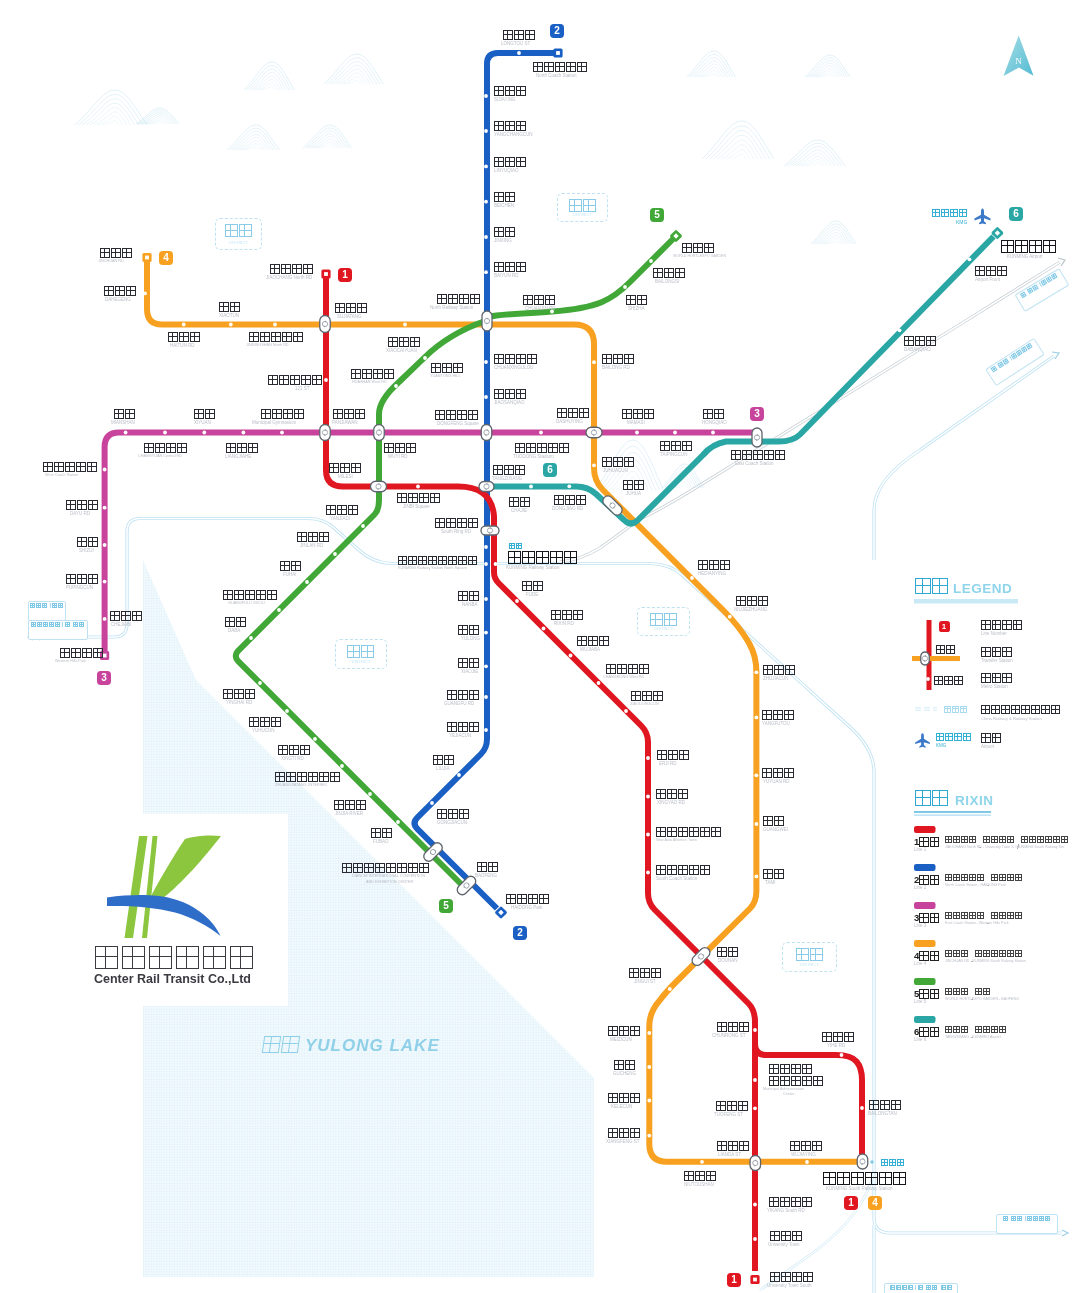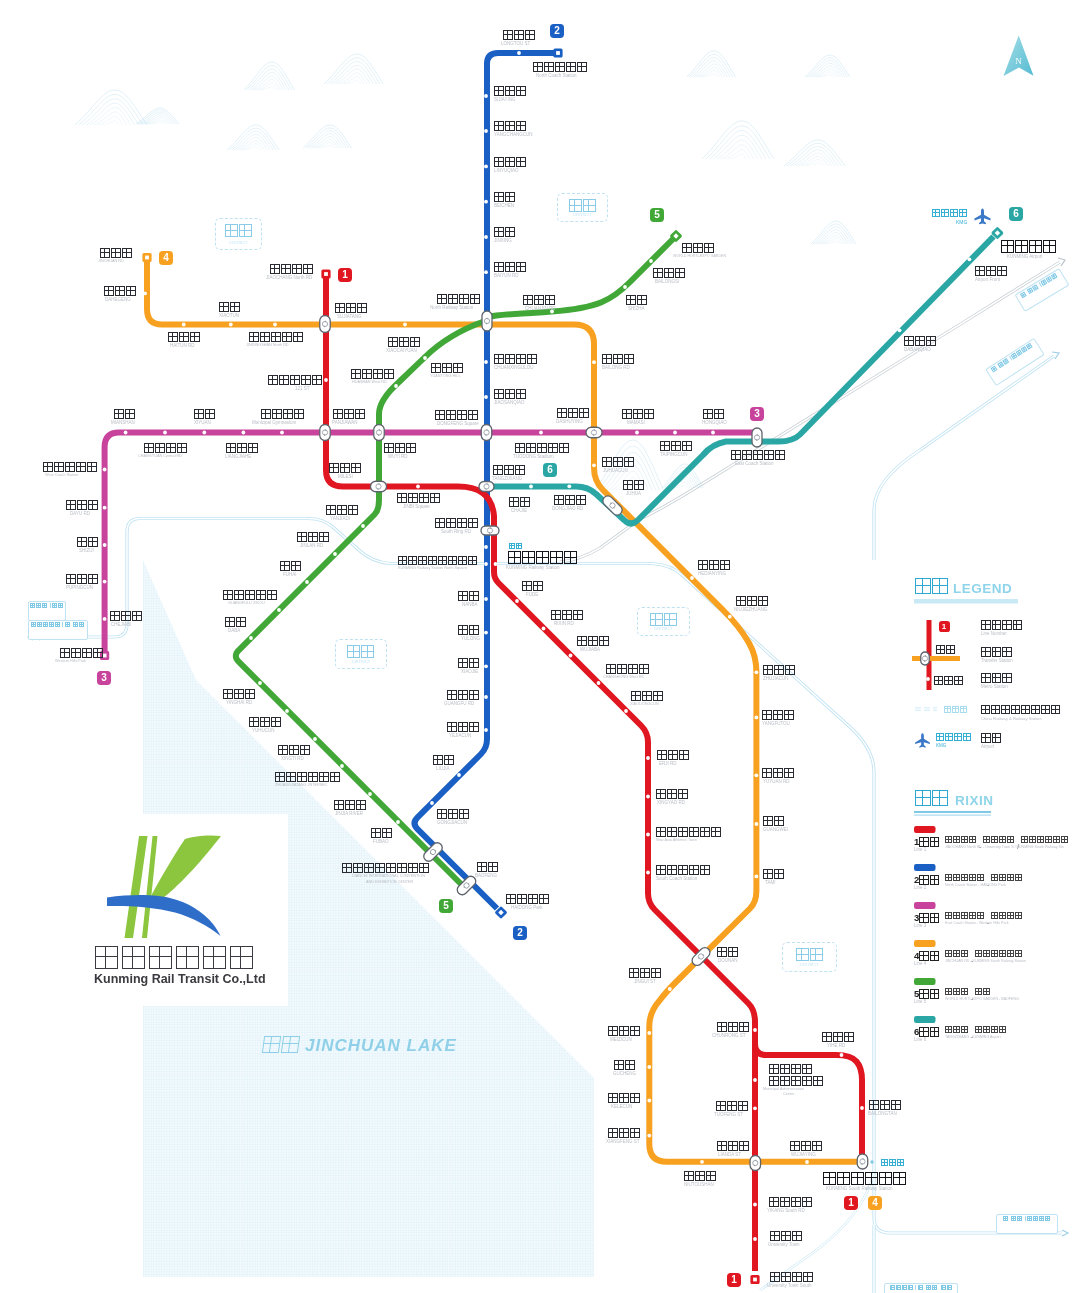--- a/index.html
+++ b/index.html
@@ -701,14 +701,14 @@
 <div class="lb" style="left:914px;top:1038px;font-size:4.5px;color:#B9BDC6;font-weight:normal;letter-spacing:0px;">Line 6</div>
 <div class="lb" style="left:945px;top:1026px"><i class="g" style="width:7px;height:7px;border-color:#444;background-image:linear-gradient(#444,#444),linear-gradient(#444,#444);margin-right:1px"></i><i class="g" style="width:7px;height:7px;border-color:#444;background-image:linear-gradient(#444,#444),linear-gradient(#444,#444);margin-right:1px"></i><i class="g" style="width:7px;height:7px;border-color:#444;background-image:linear-gradient(#444,#444),linear-gradient(#444,#444);margin-right:1px"></i><span style="font-size:7px;color:#666;font-family:'Liberation Sans',sans-serif">&nbsp;-&nbsp;</span><i class="g" style="width:7px;height:7px;border-color:#444;background-image:linear-gradient(#444,#444),linear-gradient(#444,#444);margin-right:1px"></i><i class="g" style="width:7px;height:7px;border-color:#444;background-image:linear-gradient(#444,#444),linear-gradient(#444,#444);margin-right:1px"></i><i class="g" style="width:7px;height:7px;border-color:#444;background-image:linear-gradient(#444,#444),linear-gradient(#444,#444);margin-right:1px"></i><i class="g" style="width:7px;height:7px;border-color:#444;background-image:linear-gradient(#444,#444),linear-gradient(#444,#444);margin-right:1px"></i></div>
 <div class="lb" style="left:945px;top:1035.5px;font-size:3.6px;color:#B9BDC6;font-weight:normal;letter-spacing:0px;">TANGZIXIANG - KUNMING Airport</div>
 <div class="tag" style="left:28px;top:601px;width:38px;"><i class="g" style="width:5px;height:5px;border-color:#7FC8E6;background-image:linear-gradient(#7FC8E6,#7FC8E6),linear-gradient(#7FC8E6,#7FC8E6);margin-right:1px"></i><i class="g" style="width:5px;height:5px;border-color:#7FC8E6;background-image:linear-gradient(#7FC8E6,#7FC8E6),linear-gradient(#7FC8E6,#7FC8E6);margin-right:1px"></i><i class="g" style="width:5px;height:5px;border-color:#7FC8E6;background-image:linear-gradient(#7FC8E6,#7FC8E6),linear-gradient(#7FC8E6,#7FC8E6);margin-right:1px"></i><i style="display:inline-block;width:1px;height:5px;background:#A5D8EE;margin:0 1.5px;vertical-align:top"></i><i class="g" style="width:5px;height:5px;border-color:#7FC8E6;background-image:linear-gradient(#7FC8E6,#7FC8E6),linear-gradient(#7FC8E6,#7FC8E6);margin-right:1px"></i><i class="g" style="width:5px;height:5px;border-color:#7FC8E6;background-image:linear-gradient(#7FC8E6,#7FC8E6),linear-gradient(#7FC8E6,#7FC8E6);margin-right:1px"></i></div>
 <div class="tag" style="left:28px;top:620px;width:60px;"><i class="g" style="width:5px;height:5px;border-color:#7FC8E6;background-image:linear-gradient(#7FC8E6,#7FC8E6),linear-gradient(#7FC8E6,#7FC8E6);margin-right:1px"></i><i class="g" style="width:5px;height:5px;border-color:#7FC8E6;background-image:linear-gradient(#7FC8E6,#7FC8E6),linear-gradient(#7FC8E6,#7FC8E6);margin-right:1px"></i><i class="g" style="width:5px;height:5px;border-color:#7FC8E6;background-image:linear-gradient(#7FC8E6,#7FC8E6),linear-gradient(#7FC8E6,#7FC8E6);margin-right:1px"></i><i class="g" style="width:5px;height:5px;border-color:#7FC8E6;background-image:linear-gradient(#7FC8E6,#7FC8E6),linear-gradient(#7FC8E6,#7FC8E6);margin-right:1px"></i><i class="g" style="width:5px;height:5px;border-color:#7FC8E6;background-image:linear-gradient(#7FC8E6,#7FC8E6),linear-gradient(#7FC8E6,#7FC8E6);margin-right:1px"></i><i style="display:inline-block;width:1px;height:5px;background:#A5D8EE;margin:0 1.5px;vertical-align:top"></i><i class="g" style="width:5px;height:5px;border-color:#7FC8E6;background-image:linear-gradient(#7FC8E6,#7FC8E6),linear-gradient(#7FC8E6,#7FC8E6);margin-right:1px"></i><i style="display:inline-block;width:2.5px;height:5px;vertical-align:top"></i><i class="g" style="width:5px;height:5px;border-color:#7FC8E6;background-image:linear-gradient(#7FC8E6,#7FC8E6),linear-gradient(#7FC8E6,#7FC8E6);margin-right:1px"></i><i class="g" style="width:5px;height:5px;border-color:#7FC8E6;background-image:linear-gradient(#7FC8E6,#7FC8E6),linear-gradient(#7FC8E6,#7FC8E6);margin-right:1px"></i></div>
 <div class="tag" style="left:1016px;top:280px;width:52px;transform:rotate(-31deg);transform-origin:center;"><i class="g" style="width:5px;height:5px;border-color:#7FC8E6;background-image:linear-gradient(#7FC8E6,#7FC8E6),linear-gradient(#7FC8E6,#7FC8E6);margin-right:1px"></i><i style="display:inline-block;width:2.5px;height:5px;vertical-align:top"></i><i class="g" style="width:5px;height:5px;border-color:#7FC8E6;background-image:linear-gradient(#7FC8E6,#7FC8E6),linear-gradient(#7FC8E6,#7FC8E6);margin-right:1px"></i><i class="g" style="width:5px;height:5px;border-color:#7FC8E6;background-image:linear-gradient(#7FC8E6,#7FC8E6),linear-gradient(#7FC8E6,#7FC8E6);margin-right:1px"></i><i style="display:inline-block;width:1px;height:5px;background:#A5D8EE;margin:0 1.5px;vertical-align:top"></i><i class="g" style="width:5px;height:5px;border-color:#7FC8E6;background-image:linear-gradient(#7FC8E6,#7FC8E6),linear-gradient(#7FC8E6,#7FC8E6);margin-right:1px"></i><i class="g" style="width:5px;height:5px;border-color:#7FC8E6;background-image:linear-gradient(#7FC8E6,#7FC8E6),linear-gradient(#7FC8E6,#7FC8E6);margin-right:1px"></i><i class="g" style="width:5px;height:5px;border-color:#7FC8E6;background-image:linear-gradient(#7FC8E6,#7FC8E6),linear-gradient(#7FC8E6,#7FC8E6);margin-right:1px"></i></div>
 <div class="tag" style="left:986px;top:352px;width:58px;transform:rotate(-33deg);transform-origin:center;"><i class="g" style="width:5px;height:5px;border-color:#7FC8E6;background-image:linear-gradient(#7FC8E6,#7FC8E6),linear-gradient(#7FC8E6,#7FC8E6);margin-right:1px"></i><i style="display:inline-block;width:2.5px;height:5px;vertical-align:top"></i><i class="g" style="width:5px;height:5px;border-color:#7FC8E6;background-image:linear-gradient(#7FC8E6,#7FC8E6),linear-gradient(#7FC8E6,#7FC8E6);margin-right:1px"></i><i class="g" style="width:5px;height:5px;border-color:#7FC8E6;background-image:linear-gradient(#7FC8E6,#7FC8E6),linear-gradient(#7FC8E6,#7FC8E6);margin-right:1px"></i><i style="display:inline-block;width:1px;height:5px;background:#A5D8EE;margin:0 1.5px;vertical-align:top"></i><i class="g" style="width:5px;height:5px;border-color:#7FC8E6;background-image:linear-gradient(#7FC8E6,#7FC8E6),linear-gradient(#7FC8E6,#7FC8E6);margin-right:1px"></i><i class="g" style="width:5px;height:5px;border-color:#7FC8E6;background-image:linear-gradient(#7FC8E6,#7FC8E6),linear-gradient(#7FC8E6,#7FC8E6);margin-right:1px"></i><i class="g" style="width:5px;height:5px;border-color:#7FC8E6;background-image:linear-gradient(#7FC8E6,#7FC8E6),linear-gradient(#7FC8E6,#7FC8E6);margin-right:1px"></i><i class="g" style="width:5px;height:5px;border-color:#7FC8E6;background-image:linear-gradient(#7FC8E6,#7FC8E6),linear-gradient(#7FC8E6,#7FC8E6);margin-right:1px"></i></div>
 <div class="tag" style="left:996px;top:1214px;width:62px;"><i class="g" style="width:5px;height:5px;border-color:#7FC8E6;background-image:linear-gradient(#7FC8E6,#7FC8E6),linear-gradient(#7FC8E6,#7FC8E6);margin-right:1px"></i><i style="display:inline-block;width:2.5px;height:5px;vertical-align:top"></i><i class="g" style="width:5px;height:5px;border-color:#7FC8E6;background-image:linear-gradient(#7FC8E6,#7FC8E6),linear-gradient(#7FC8E6,#7FC8E6);margin-right:1px"></i><i class="g" style="width:5px;height:5px;border-color:#7FC8E6;background-image:linear-gradient(#7FC8E6,#7FC8E6),linear-gradient(#7FC8E6,#7FC8E6);margin-right:1px"></i><i style="display:inline-block;width:1px;height:5px;background:#A5D8EE;margin:0 1.5px;vertical-align:top"></i><i class="g" style="width:5px;height:5px;border-color:#7FC8E6;background-image:linear-gradient(#7FC8E6,#7FC8E6),linear-gradient(#7FC8E6,#7FC8E6);margin-right:1px"></i><i class="g" style="width:5px;height:5px;border-color:#7FC8E6;background-image:linear-gradient(#7FC8E6,#7FC8E6),linear-gradient(#7FC8E6,#7FC8E6);margin-right:1px"></i><i class="g" style="width:5px;height:5px;border-color:#7FC8E6;background-image:linear-gradient(#7FC8E6,#7FC8E6),linear-gradient(#7FC8E6,#7FC8E6);margin-right:1px"></i><i class="g" style="width:5px;height:5px;border-color:#7FC8E6;background-image:linear-gradient(#7FC8E6,#7FC8E6),linear-gradient(#7FC8E6,#7FC8E6);margin-right:1px"></i></div>
 <div class="tag" style="left:884px;top:1283px;width:74px;"><i class="g" style="width:5px;height:5px;border-color:#7FC8E6;background-image:linear-gradient(#7FC8E6,#7FC8E6),linear-gradient(#7FC8E6,#7FC8E6);margin-right:1px"></i><i class="g" style="width:5px;height:5px;border-color:#7FC8E6;background-image:linear-gradient(#7FC8E6,#7FC8E6),linear-gradient(#7FC8E6,#7FC8E6);margin-right:1px"></i><i class="g" style="width:5px;height:5px;border-color:#7FC8E6;background-image:linear-gradient(#7FC8E6,#7FC8E6),linear-gradient(#7FC8E6,#7FC8E6);margin-right:1px"></i><i class="g" style="width:5px;height:5px;border-color:#7FC8E6;background-image:linear-gradient(#7FC8E6,#7FC8E6),linear-gradient(#7FC8E6,#7FC8E6);margin-right:1px"></i><i style="display:inline-block;width:1px;height:5px;background:#A5D8EE;margin:0 1.5px;vertical-align:top"></i><i class="g" style="width:5px;height:5px;border-color:#7FC8E6;background-image:linear-gradient(#7FC8E6,#7FC8E6),linear-gradient(#7FC8E6,#7FC8E6);margin-right:1px"></i><i style="display:inline-block;width:2.5px;height:5px;vertical-align:top"></i><i class="g" style="width:5px;height:5px;border-color:#7FC8E6;background-image:linear-gradient(#7FC8E6,#7FC8E6),linear-gradient(#7FC8E6,#7FC8E6);margin-right:1px"></i><i class="g" style="width:5px;height:5px;border-color:#7FC8E6;background-image:linear-gradient(#7FC8E6,#7FC8E6),linear-gradient(#7FC8E6,#7FC8E6);margin-right:1px"></i><i style="display:inline-block;width:2.5px;height:5px;vertical-align:top"></i><i class="g" style="width:5px;height:5px;border-color:#7FC8E6;background-image:linear-gradient(#7FC8E6,#7FC8E6),linear-gradient(#7FC8E6,#7FC8E6);margin-right:1px"></i><i class="g" style="width:5px;height:5px;border-color:#7FC8E6;background-image:linear-gradient(#7FC8E6,#7FC8E6),linear-gradient(#7FC8E6,#7FC8E6);margin-right:1px"></i></div>
 <div class="lb" style="left:95px;top:946px"><i class="g" style="width:23px;height:23px;border-color:#3A3A40;background-image:linear-gradient(#3A3A40,#3A3A40),linear-gradient(#3A3A40,#3A3A40);margin-right:4px"></i><i class="g" style="width:23px;height:23px;border-color:#3A3A40;background-image:linear-gradient(#3A3A40,#3A3A40),linear-gradient(#3A3A40,#3A3A40);margin-right:4px"></i><i class="g" style="width:23px;height:23px;border-color:#3A3A40;background-image:linear-gradient(#3A3A40,#3A3A40),linear-gradient(#3A3A40,#3A3A40);margin-right:4px"></i><i class="g" style="width:23px;height:23px;border-color:#3A3A40;background-image:linear-gradient(#3A3A40,#3A3A40),linear-gradient(#3A3A40,#3A3A40);margin-right:4px"></i><i class="g" style="width:23px;height:23px;border-color:#3A3A40;background-image:linear-gradient(#3A3A40,#3A3A40),linear-gradient(#3A3A40,#3A3A40);margin-right:4px"></i><i class="g" style="width:23px;height:23px;border-color:#3A3A40;background-image:linear-gradient(#3A3A40,#3A3A40),linear-gradient(#3A3A40,#3A3A40);margin-right:4px"></i></div>
-<div class="lb" style="left:94px;top:973px;font-size:12.5px;color:#3A3A40;font-weight:bold;letter-spacing:0px;">Kunming Rail Transit Co.,Ltd</div>
+<div class="lb" style="left:94px;top:973px;font-size:12.5px;color:#3A3A40;font-weight:bold;letter-spacing:0px;">Center Rail Transit Co.,Ltd</div>
 <div class="lb" style="left:263px;top:1036px;transform:skewX(-8deg)"><i class="g" style="width:17px;height:17px;border-color:#8FD0E8;background-image:linear-gradient(#8FD0E8,#8FD0E8),linear-gradient(#8FD0E8,#8FD0E8);margin-right:2px"></i><i class="g" style="width:17px;height:17px;border-color:#8FD0E8;background-image:linear-gradient(#8FD0E8,#8FD0E8),linear-gradient(#8FD0E8,#8FD0E8);margin-right:2px"></i></div>
-<div class="lb" style="left:305px;top:1037px;font-size:17px;color:#8FD0E8;font-weight:bold;letter-spacing:0px;font-style:italic;letter-spacing:1px">JINCHUAN LAKE</div>
+<div class="lb" style="left:305px;top:1037px;font-size:17px;color:#8FD0E8;font-weight:bold;letter-spacing:0px;font-style:italic;letter-spacing:1px">YULONG LAKE</div>
 </body></html>

